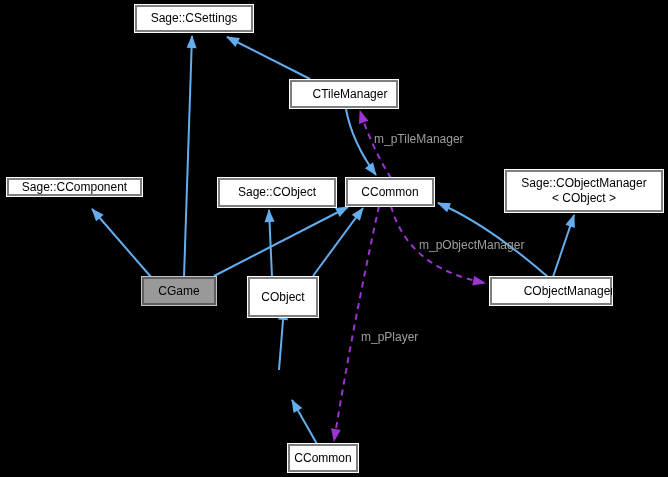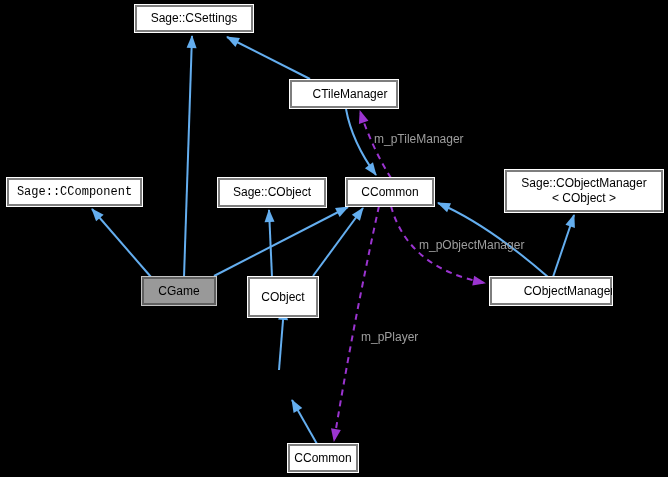--- a/index.html
+++ b/index.html
@@ -31,22 +31,22 @@
     outline-color:#c2c2c2;
   }
   .edge-label{
     position:absolute;
     color:var(--edge-label,#9e9e9e);
     font-size:12px;line-height:14px;white-space:nowrap;
   }
   
   #n-csettings      {left:135px;top:5px;  width:118px;height:27px;}
   #n-ctilemanager   {left:290px;top:80px; width:108px;height:28px;padding-left:12px;}
-  #n-ccomponent     {left:7px;  top:178px;width:135px;height:28px;font-family:Liberation Mono, monospace;}
-  #n-cobject-sage   {left:218px;top:178px;width:108px;height:29px;}
+  #n-ccomponent     {left:7px;  top:178px;width:135px;height:18px;}
+  #n-cobject-sage   {left:218px;top:178px;width:118px;height:29px;}
   #n-ccommon        {left:346px;top:178px;width:88px; height:28px;}
   #n-cobjectmanager-sage{left:505px;top:170px;width:158px;height:42px;}
   #n-cgame          {left:142px;top:277px;width:74px; height:28px;}
   #n-cobject        {left:248px;top:277px;width:70px; height:40px;align-items:center;}
   #n-cobjectmanager {left:490px;top:277px;width:122px;height:28px;padding-left:36px;}
   #n-carmedobject   {left:222px;top:370px;width:111px;height:28px;}
   #n-cplayer        {left:288px;top:444px;width:70px; height:28px;}
   #lbl-tile   {left:374px;top:132px;}
   #lbl-object {left:419px;top:238px;}
   #lbl-player {left:361px;top:330px;}

